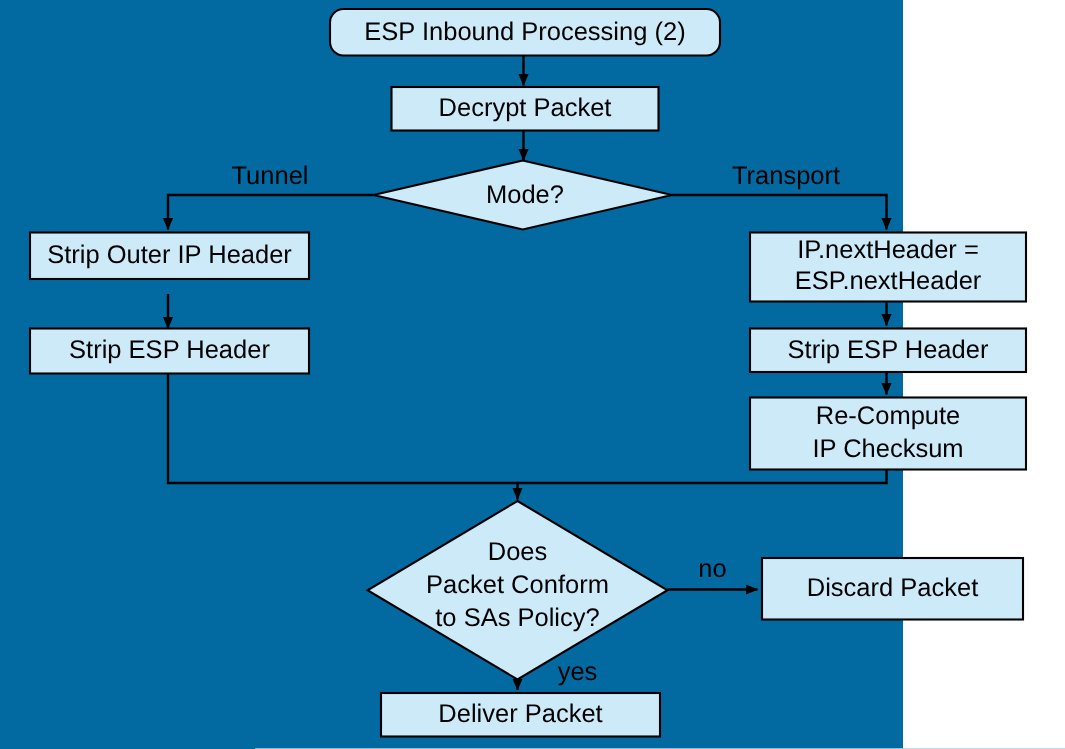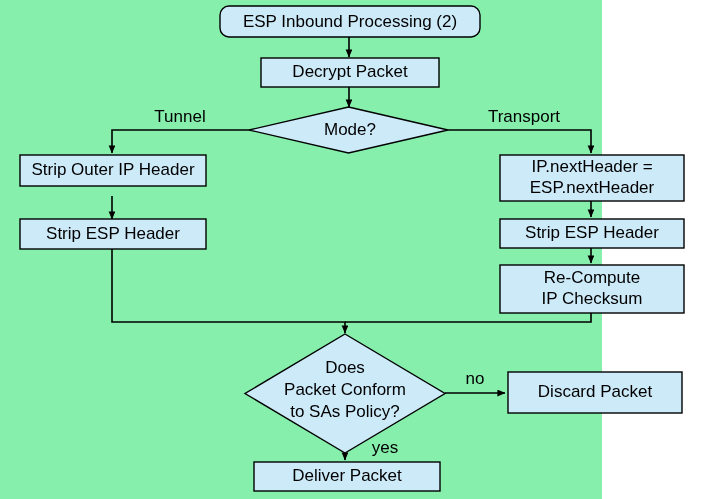--- a/index.html
+++ b/index.html
@@ -10,21 +10,21 @@
   body {
     width: 710px;
     height: 499px;
     overflow: hidden;
     font-family: "Liberation Sans", sans-serif;
   }
   #chart-root {
     position: relative;
     width: 602px;
     height: 499px;
-    background: #86efac;
+    background: #0369a1;
   }
   svg.flow {
     display: block;
     width: 710px;
     height: 499px;
   }
   .node-shape {
     fill: #cdeaf9;
     stroke: #000000;
     stroke-width: 1.4;

